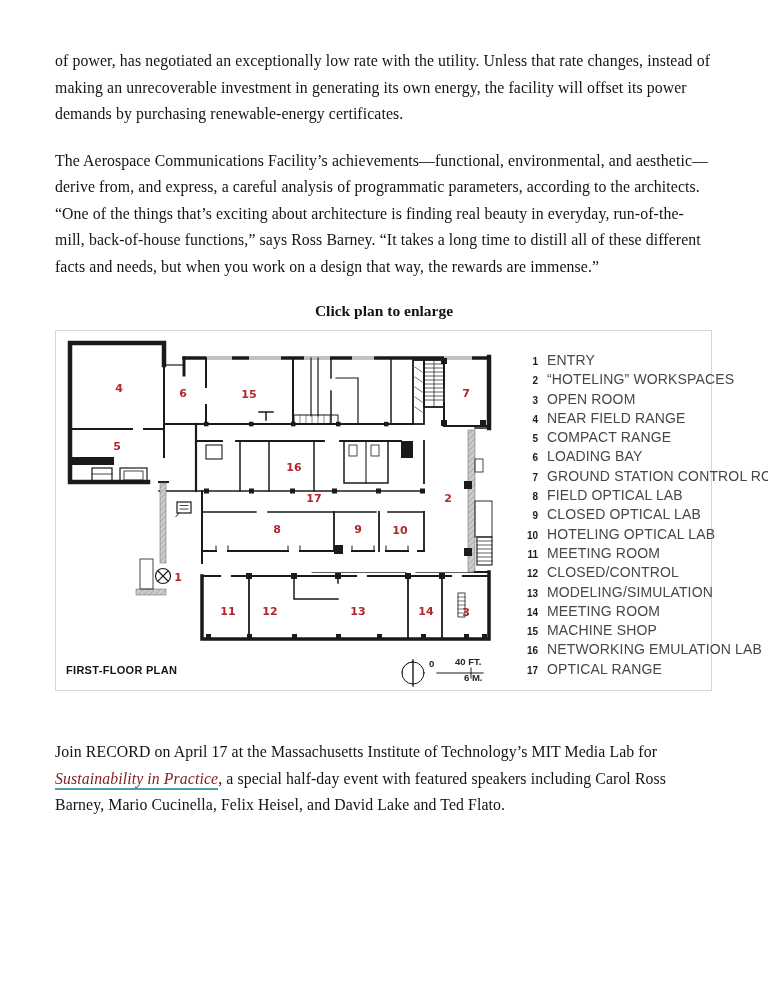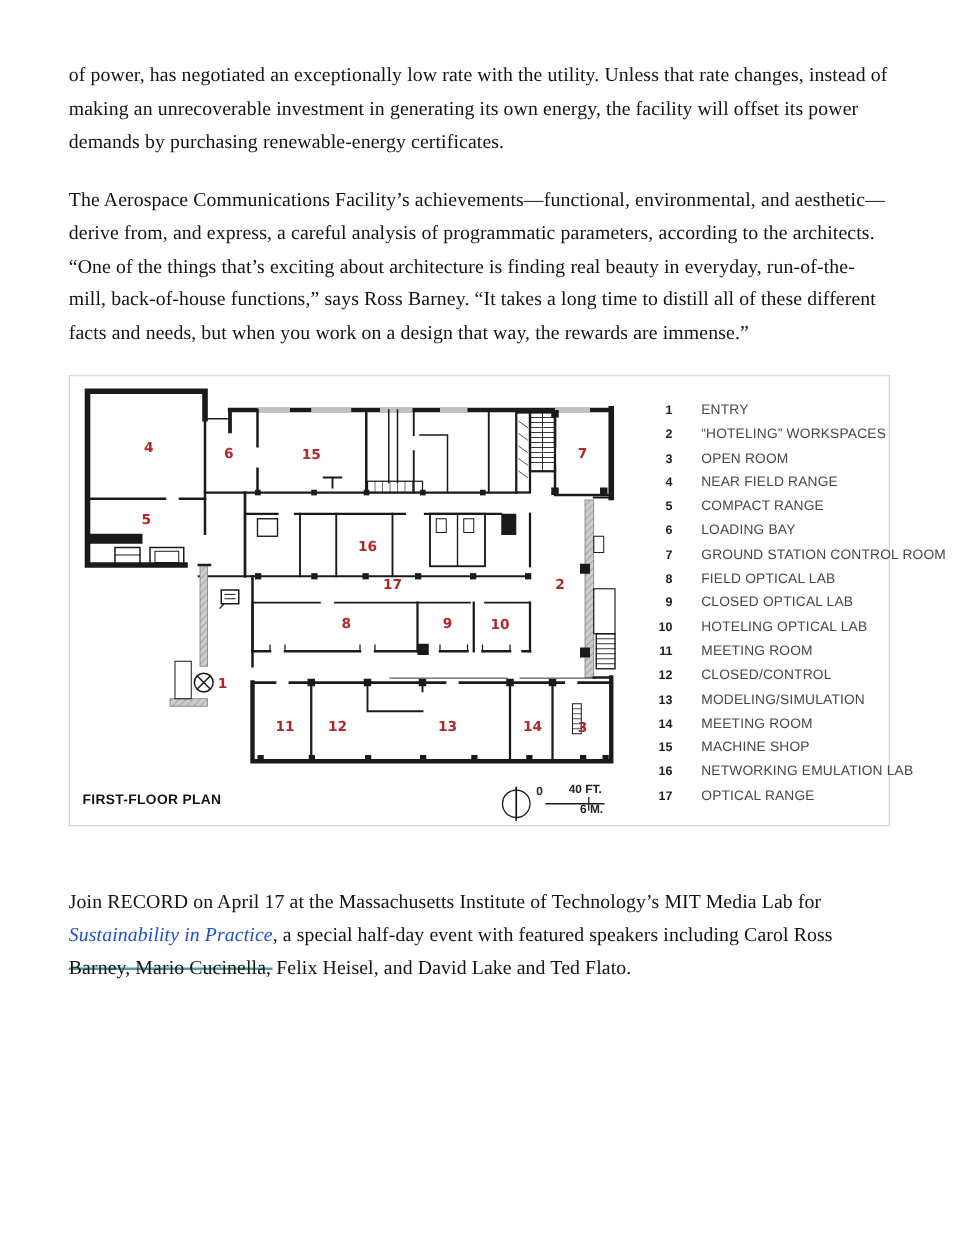--- a/index.html
+++ b/index.html
@@ -28,55 +28,56 @@
     font-size:11px; color:#b1272b; white-space:nowrap;
   }
   .legend { position:absolute; left:468px; top:21px; }
   .legend-row {
     display:flex; align-items:baseline; height:19.3px;
     font-family:"Liberation Sans", sans-serif; white-space:nowrap;
   }
   .legend-num {
     width:14px; text-align:right; font-weight:bold; font-size:10px; color:#1c1c1c;
   }
-  .legend-label { margin-left:23px; font-size:11px; color:#474747; letter-spacing:0.15px; }
+  .legend-label { margin-left:9px; font-size:14px; color:#474747; letter-spacing:0.15px; }
   .plan-title {
     position:absolute; left:10px; top:333px;
     font-family:"Liberation Sans", sans-serif; font-weight:bold;
     font-size:11px; letter-spacing:0.3px; color:#141414;
   }
   .scale-label {
     position:absolute; font-family:"Liberation Sans", sans-serif;
     font-weight:bold; font-size:9.5px; color:#222; white-space:nowrap;
   }
   .scale-zero   { left:373px; top:327px; }
   .scale-feet   { left:399px; top:325px; }
   .scale-meters { left:408px; top:341px; }
   .event-para { margin-top:48px; margin-bottom:0; }
   .event-link {
-    font-style:italic; color:#1d4ed8; border-bottom:2px solid #4aa0a5;
-    padding-bottom:17px; cursor:pointer;text-align:right;
+    font-style:italic; color:#7f1d1d; border-bottom:2px solid #4aa0a5;
+    padding-bottom:1px; cursor:pointer;text-align:right;
   }
   .back-wrap { text-align:center; margin-top:36px; }
   .back-link {
     display:inline-block; font-family:"Liberation Sans", sans-serif;
     font-weight:bold; font-size:17.5px; color:#000;
     padding:0 13px 5px 13px; border-bottom:2px solid #3d9aa2;
     text-decoration:none; cursor:pointer; letter-spacing:0.2px;
   }
 </style>
 </head>
 <body>
 
 <div class="content">
 
   <p class="body-text">of power, has negotiated an exceptionally low rate with the utility. Unless that rate changes, instead of making an unrecoverable investment in generating its own energy, the facility will offset its power demands by purchasing renewable-energy certificates.</p>
 
   <p class="body-text">The Aerospace Communications Facility’s achievements—functional, environmental, and aesthetic—derive from, and express, a careful analysis of programmatic parameters, according to the architects. “One of the things that’s exciting about architecture is finding real beauty in everyday, run-of-the-mill, back-of-house functions,” says Ross Barney. “It takes a long time to distill all of these different facts and needs, but when you work on a design that way, the rewards are immense.”</p>
 
+  <div class="plan-caption">Click plan to enlarge</div>
 
   <div class="figure">
     <svg width="655" height="359" viewBox="0 0 655 359">
       <defs>
         <pattern id="hatch" width="4" height="4" patternUnits="userSpaceOnUse" patternTransform="rotate(45)">
           <rect width="4" height="4" fill="#cccccc"></rect>
           <line x1="0" y1="0" x2="0" y2="4" stroke="#8a8a8a" stroke-width="1"></line>
         </pattern>
       </defs>
       <g stroke="#1a1a1a" fill="none" stroke-linecap="square">

